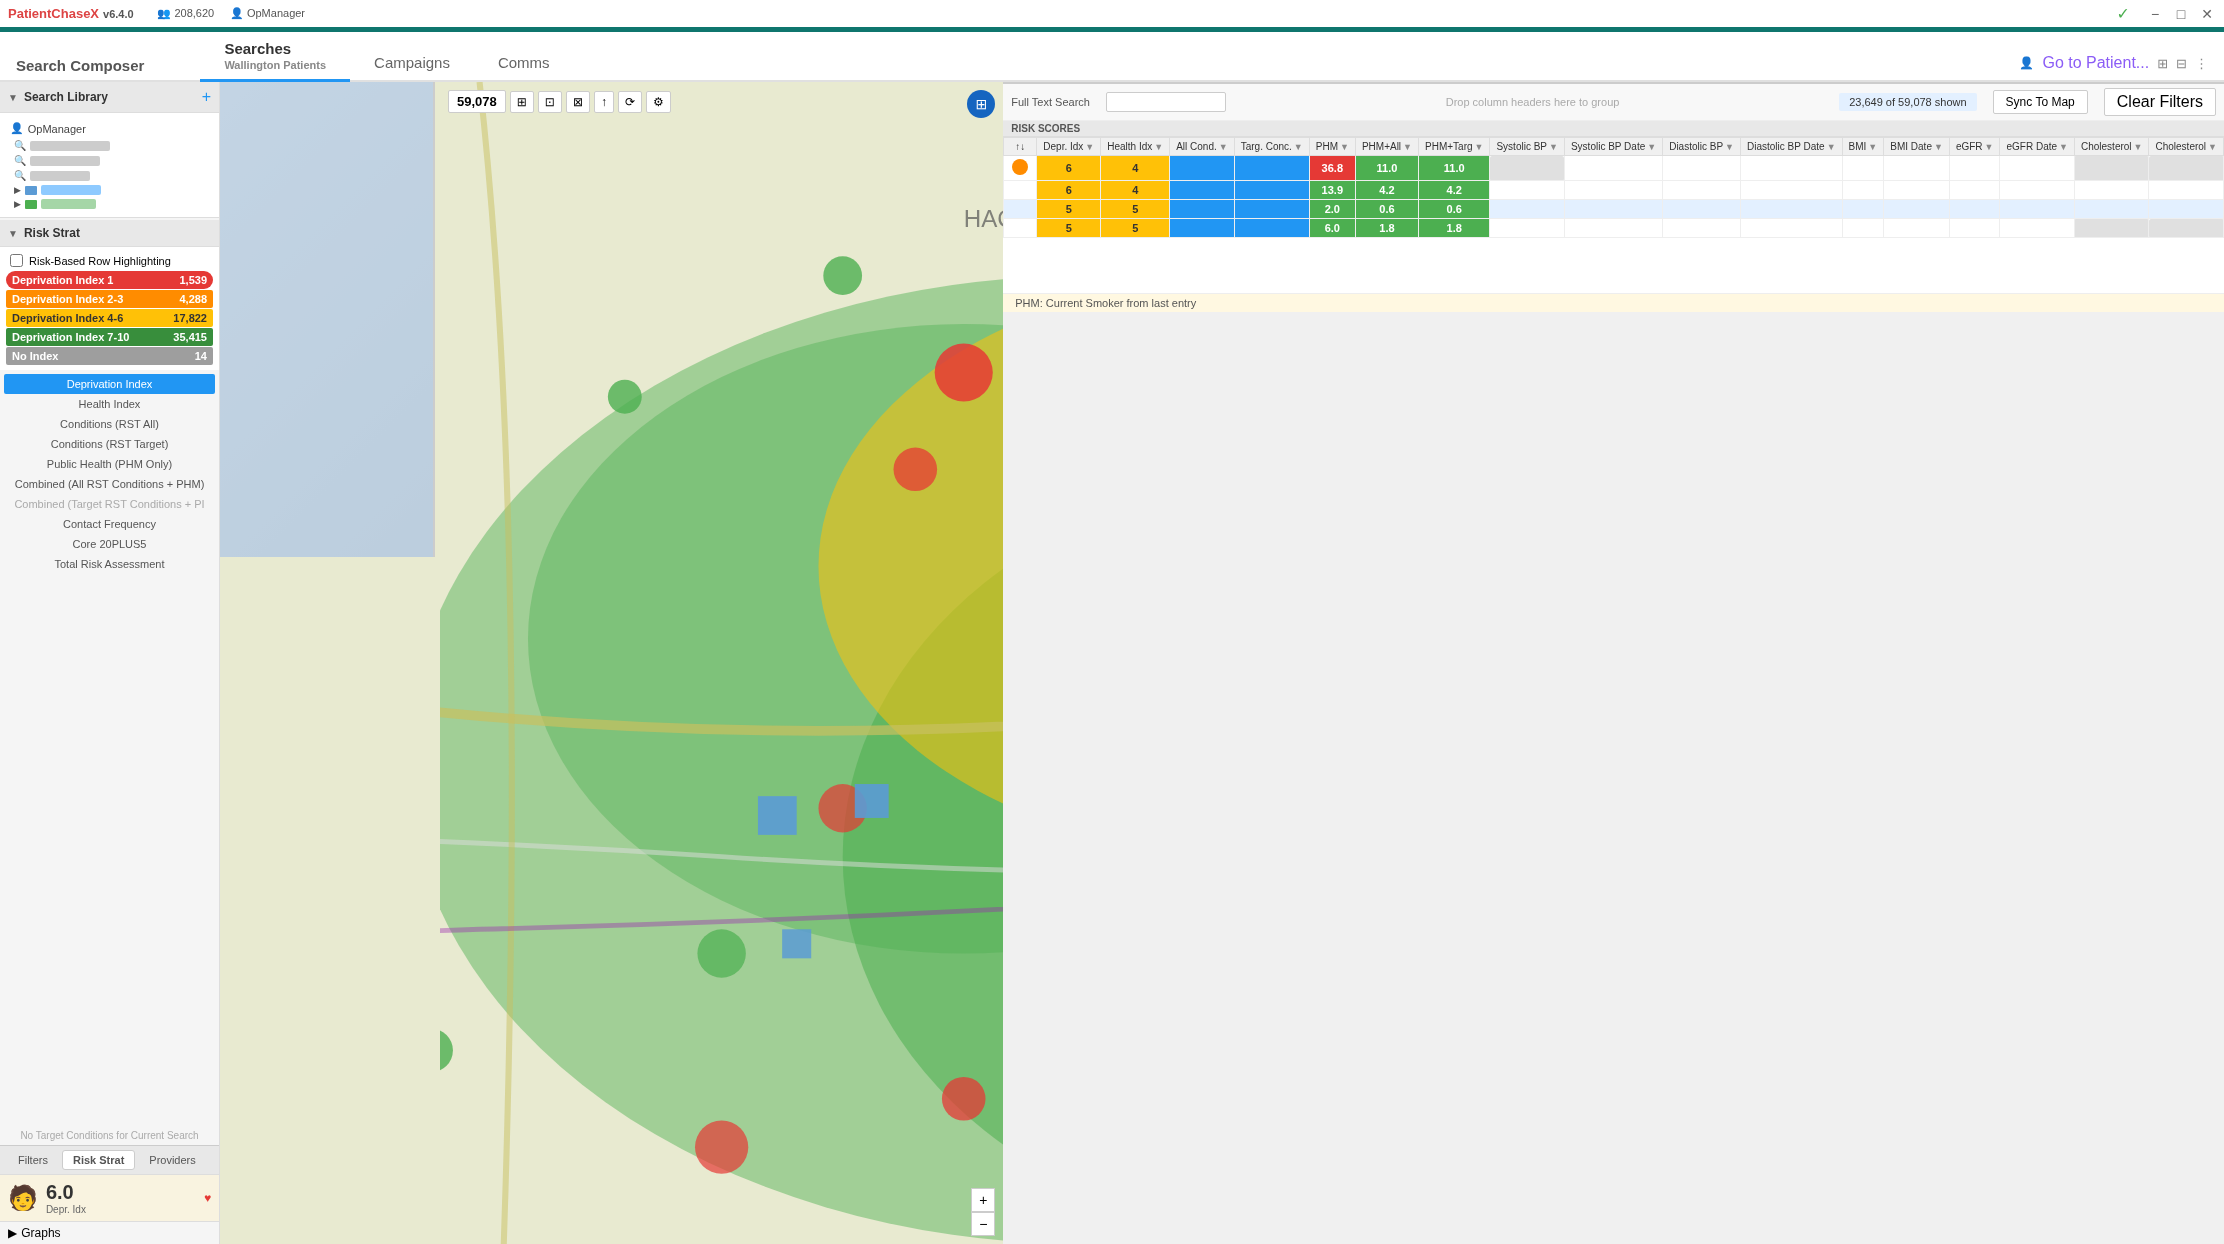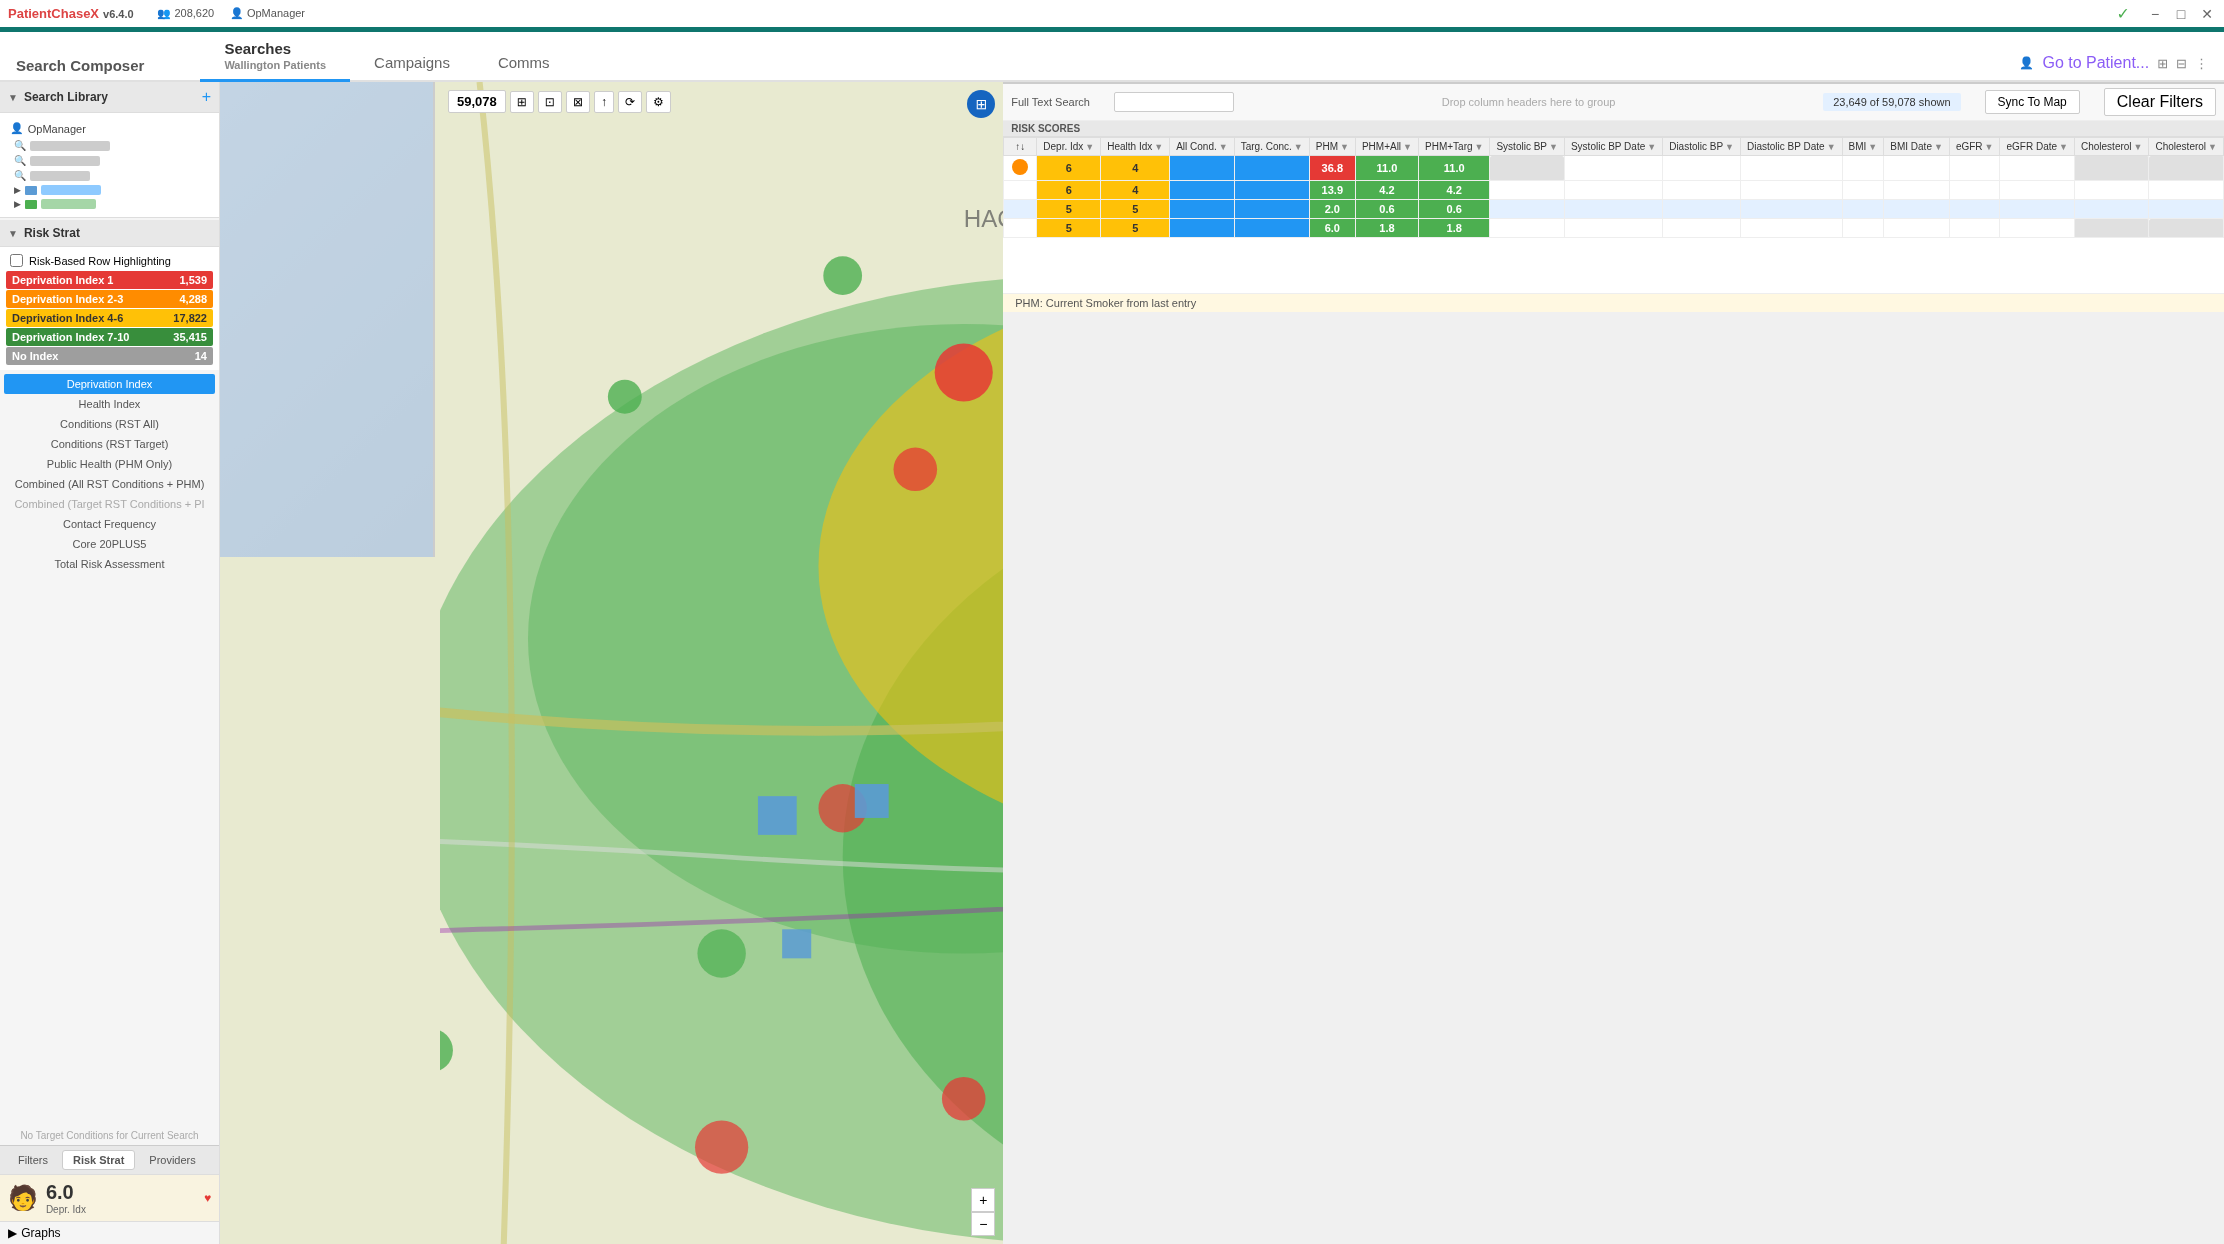--- a/index.html
+++ b/index.html
@@ -53,21 +53,21 @@
     .blurred-text { background: #ddd; border-radius: 2px; color: transparent; height: 10px; display: inline-block; }
     .tree-folder { display: flex; align-items: center; gap: 4px; padding: 2px 8px; font-size: 11px; color: #555; }
     .folder-icon { width: 12px; height: 9px; background: #5b9bd5; display: inline-block; border-radius: 1px; }
     .folder-icon.green { background: #4caf50; }
     .risk-strat-body { padding: 4px 6px; background: #fff; }
     .checkbox-row { display: flex; align-items: center; gap: 6px; padding: 3px 4px; font-size: 11px; }
     .risk-row {
       display: flex; align-items: center; justify-content: space-between;
       padding: 3px 6px; margin: 1px 0; font-size: 11px; font-weight: bold; border-radius: 2px;
     }
-    .risk-row.red { background: #e53935; color: #fff; }
+    .risk-row.red { background: #e53935; color: #fff; border-radius: 9px; }
     .risk-row.orange { background: #ff8c00; color: #fff; }
     .risk-row.yellow { background: #ffc107; color: #333; }
     .risk-row.dark-green { background: #388e3c; color: #fff; }
     .risk-row.gray { background: #9e9e9e; color: #fff; }
     .risk-count { font-size: 11px; }
 
     .risk-strat-tabs { display: flex; flex-direction: column; padding: 4px 0; }
     .risk-tab { padding: 4px 8px; font-size: 11px; cursor: pointer; color: #555; text-align: center; }
     .risk-tab.active { background: #2196F3; color: #fff; border-radius: 2px; margin: 0 4px; }
     .risk-tab.muted { color: #aaa; }
@@ -123,21 +123,21 @@
     .map-zoom-btn {
       width: 24px; height: 24px; background: #fff; border: 1px solid #ccc; display: flex; align-items: center; justify-content: center; cursor: pointer; font-size: 14px;
     }
 
     
     .map-svg { width: 100%; height: 100%; }
 
     
     .grid-area { height: 230px; background: #fff; border-top: 2px solid #ccc; display: flex; flex-direction: column; }
     .grid-toolbar {
-      display: flex; align-items: center; padding: 4px 8px; gap: 24px; border-bottom: 1px solid #eee;
+      display: flex; align-items: center; padding: 4px 8px; gap: 16px; border-bottom: 1px solid #eee;
       background: #f8f8f8;
     }
     .full-text-search-label { font-size: 11px; color: #555; white-space: nowrap; }
     .full-text-input {
       border: 1px solid #ccc; padding: 3px 6px; font-size: 11px; width: 120px; border-radius: 2px;
     }
     .drop-zone { color: #aaa; font-size: 11px; flex: 1; text-align: center; }
     .count-info { font-size: 11px; color: #333; background: #e3f0ff; padding: 3px 10px; border-radius: 2px; white-space: nowrap; }
     .sync-btn {
       background: #fff; border: 1px solid #ccc; padding: 4px 12px; font-size: 12px; cursor: pointer; border-radius: 2px;

